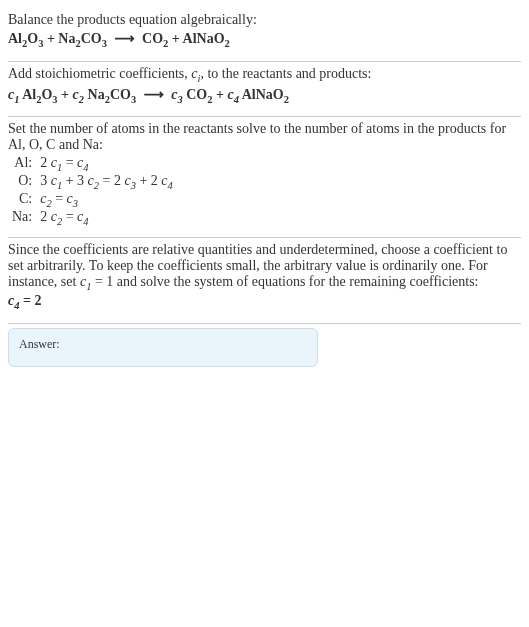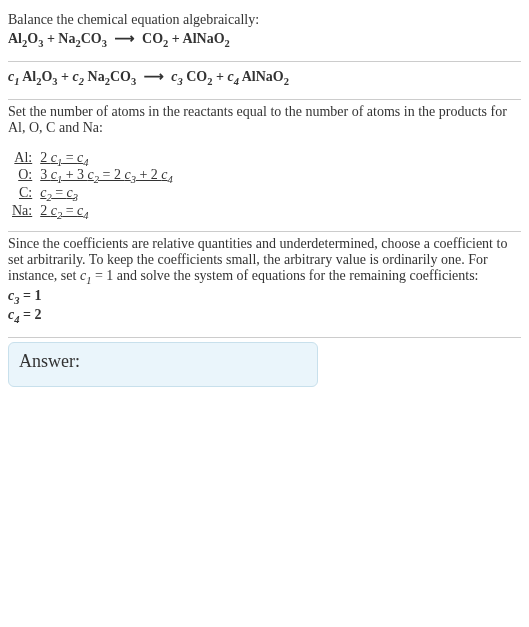--- a/index.html
+++ b/index.html
@@ -33,64 +33,64 @@
   }
   .coef .sub {
     font-style: italic;
   }
   .arrow {
     display: inline-block;
     padding: 0 4px;
   }
   .atom-table {
     border-collapse: collapse;
-    margin-top: 14px;
-    text-decoration: underline;
+    margin-top: 2px;
   }
   .atom-table td {
     padding: 0 4px;
     vertical-align: baseline;
   }
   .atom-table td:first-child {
     text-align: right;
   }
   .answer-box {
     background: #eaf5fb;
     border: 1px solid #c8e0ec;
     border-radius: 6px;
     padding: 8px 10px 10px 10px;
     width: 310px;
     box-sizing: border-box;
   }
   .answer-label {
-    font-size: 18px;
+    font-size: 12px;
     margin-bottom: 4px;
   }
   .answer-eq {
     padding-left: 28px;
   }
 </style>
 </head>
 <body>
 
 <div class="section">
-  <div>Balance the chemical equation algebraically:</div>
+  <div>Balance the products equation algebraically:</div>
   <div class="eq-line">Al<span class="sub">2</span>O<span class="sub">3</span> + Na<span class="sub">2</span>CO<span class="sub">3</span>&nbsp;<span class="arrow">⟶</span>&nbsp;CO<span class="sub">2</span> + AlNaO<span class="sub">2</span></div>
 </div>
 
 <hr class="rule">
 
 <div class="section">
+  <div>Add stoichiometric coefficients, <span class="coef">c<span class="sub">i</span></span>, to the reactants and products:</div>
   <div class="eq-line"><span class="coef">c<span class="sub">1</span></span> Al<span class="sub">2</span>O<span class="sub">3</span> + <span class="coef">c<span class="sub">2</span></span> Na<span class="sub">2</span>CO<span class="sub">3</span>&nbsp;<span class="arrow">⟶</span>&nbsp;<span class="coef">c<span class="sub">3</span></span> CO<span class="sub">2</span> + <span class="coef">c<span class="sub">4</span></span> AlNaO<span class="sub">2</span></div>
 </div>
 
 <hr class="rule">
 
 <div class="section">
-  <div>Set the number of atoms in the reactants equal to the number of atoms in the products for Al, O, C and Na:</div>
+  <div>Set the number of atoms in the reactants solve to the number of atoms in the products for Al, O, C and Na:</div>
   <table class="atom-table">
     <tbody>
         <tr>
       <td>Al:</td>
       <td>2 <span class="coef">c<span class="sub">1</span></span> = <span class="coef">c<span class="sub">4</span></span></td>
     </tr>
     <tr>
       <td>O:</td>
       <td>3 <span class="coef">c<span class="sub">1</span></span> + 3 <span class="coef">c<span class="sub">2</span></span> = 2 <span class="coef">c<span class="sub">3</span></span> + 2 <span class="coef">c<span class="sub">4</span></span></td>
     </tr>
@@ -103,21 +103,20 @@
       <td>2 <span class="coef">c<span class="sub">2</span></span> = <span class="coef">c<span class="sub">4</span></span></td>
     </tr>
   </tbody>
     </table>
 </div>
 
 <hr class="rule">
 
 <div class="section">
   <div>Since the coefficients are relative quantities and underdetermined, choose a coefficient to set arbitrarily. To keep the coefficients small, the arbitrary value is ordinarily one. For instance, set <span class="coef">c<span class="sub">1</span></span> = 1 and solve the system of equations for the remaining coefficients:</div>
-  <div class="eq-line"><span class="coef">c<span class="sub">3</span></span> = 1</div>
   <div class="eq-line"><span class="coef">c<span class="sub">4</span></span> = 2</div>
 </div>
 
 <hr class="rule">
 
 <div class="section">
   <div class="answer-box">
     <div class="answer-label">Answer:</div>
   </div>
 </div>

